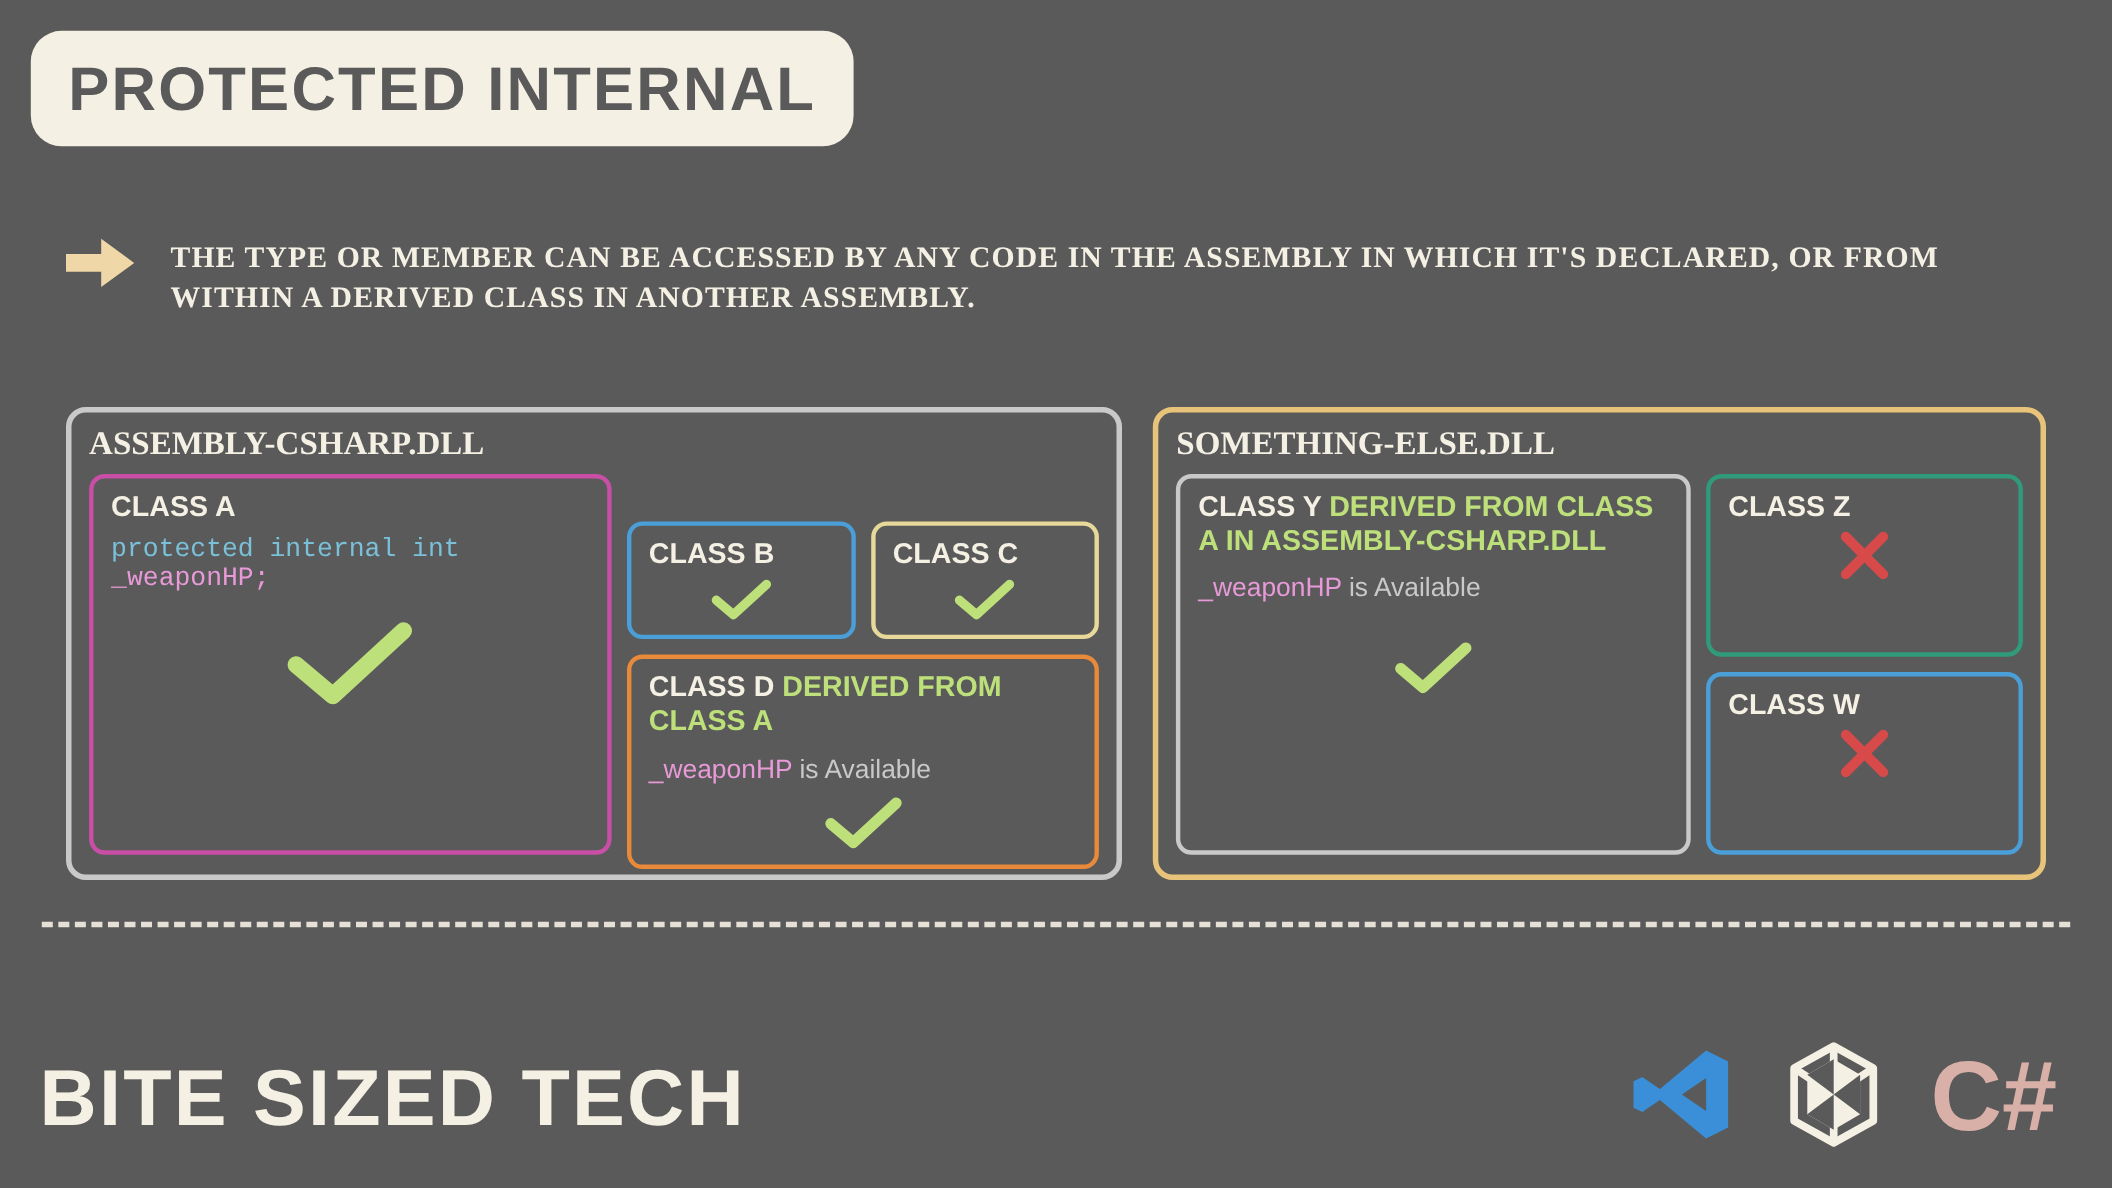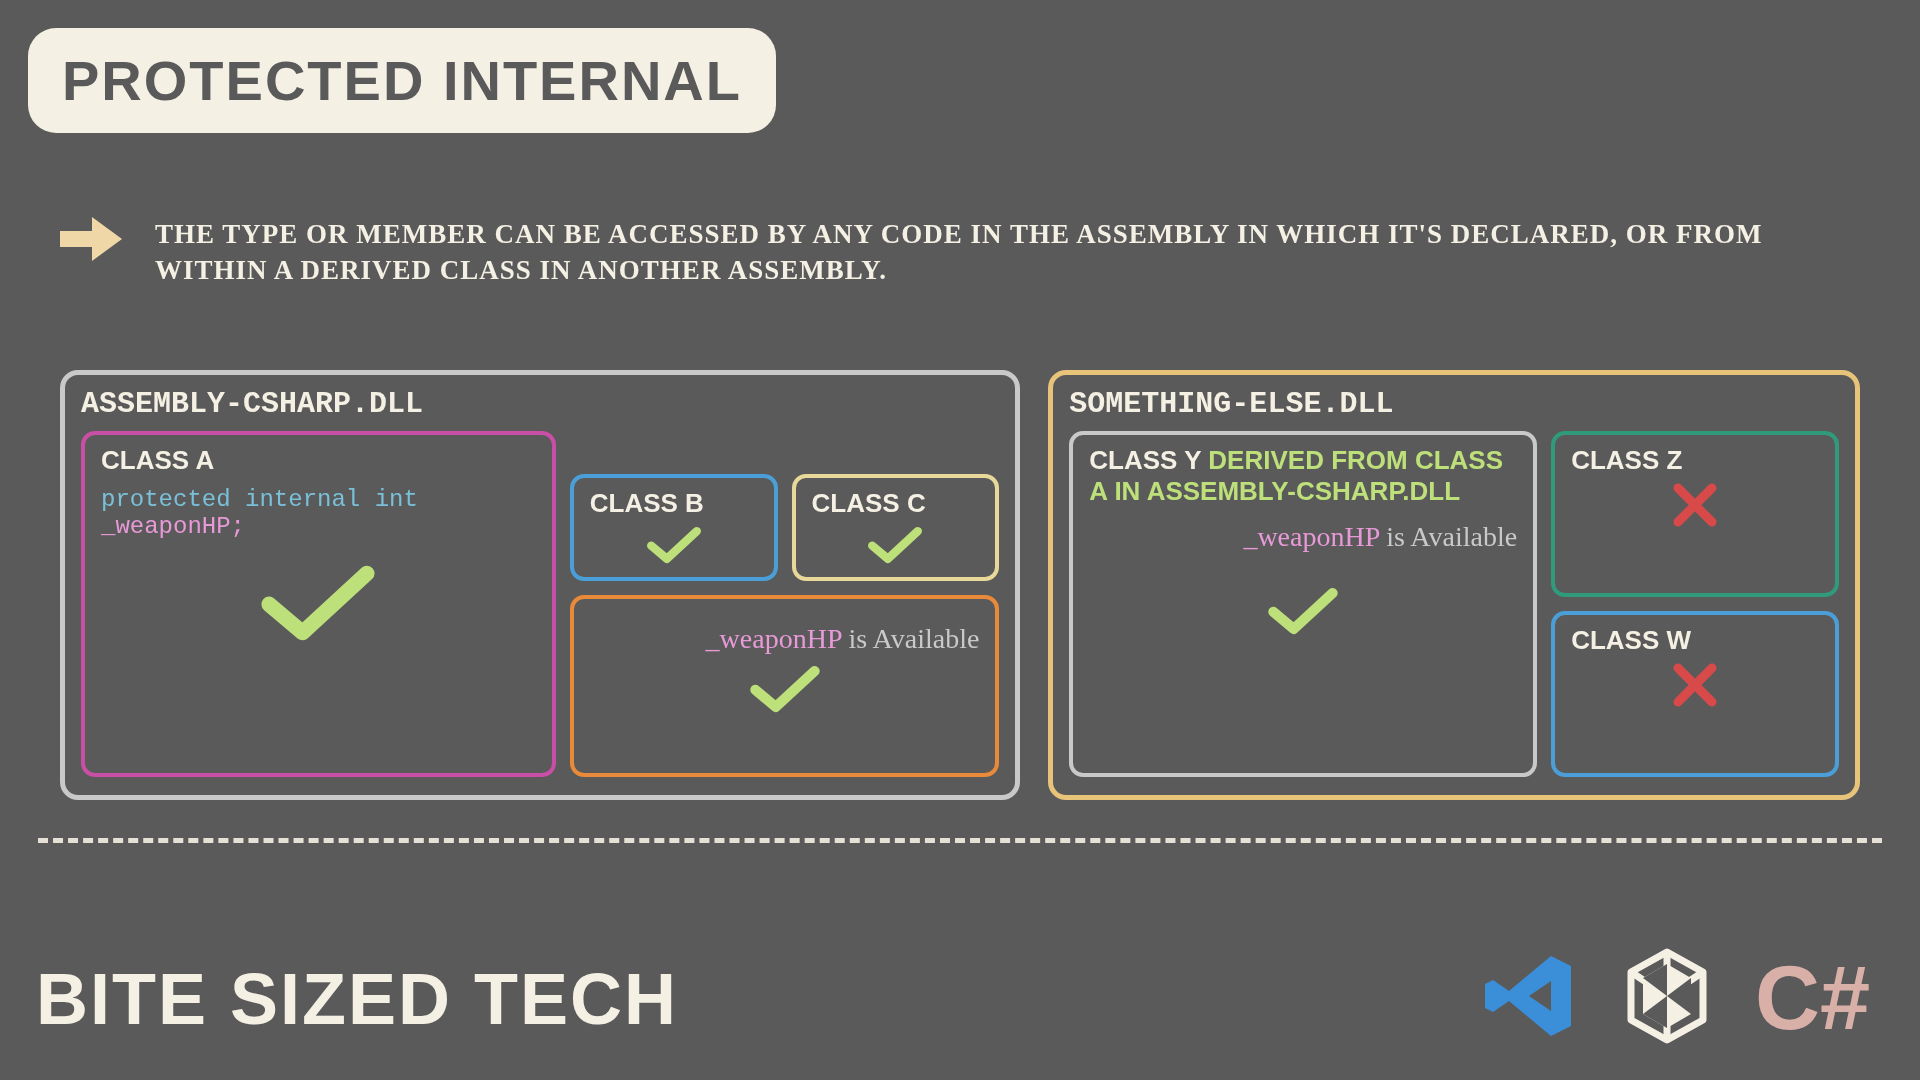--- a/index.html
+++ b/index.html
@@ -62,21 +62,21 @@
     padding: 12px 16px 16px 16px;
     position: relative;
   }
   .assembly-1 { flex: 1.05; border-color: #c9c9c9; }
   .assembly-2 { flex: 0.88; border-color: #e8c37a; }
   .asm-title {
     font-size: 30px;
     font-weight: 800;
     color: #f5f0e4;
     margin-bottom: 10px;
-    font-family: Liberation Mono, monospace;
+    font-family: Liberation Serif, serif;
     text-transform: uppercase;
     font-variant: small-caps;
   }
   .asm-body { display: flex; gap: 14px; height: calc(100% - 46px); }
   .col { display: flex; flex-direction: column; gap: 14px; }
   .class-box {
     border: 4px solid;
     border-radius: 14px;
     padding: 10px 16px;
     position: relative;
@@ -99,25 +99,24 @@
   .class-w { border-color: #4a9fd8; flex: 1; }
   .class-z { border-color: #2f9b7a; flex: 1; }
   .code-line {
     font-family: 'Courier New', monospace;
     font-size: 24px;
     margin-top: 10px;
   }
   .kw { color: #7ac0d8; }
   .ident { color: #e89ad8; }
   .avail-text {
-    font-family: Liberation Serif, serif;
-    font-size: 28px;
+    font-family: Liberation Sans, sans-serif;
+    font-size: 24px;
     margin-top: 14px;
     color: #c9c9c9;
-    text-align: right;
   }
   .avail-text .ident { color: #e89ad8; }
   .check-big { display:flex; justify-content:center; margin-top: 18px; }
   .check-big svg { width: 130px; height: 90px; }
   .check-med { display:flex; justify-content:center; margin-top: 6px; }
   .check-med svg { width: 78px; height: 56px; }
   .check-sm { display:flex; justify-content:center; margin-top: 4px; }
   .check-sm svg { width: 60px; height: 44px; }
   .cross { display:flex; justify-content:center; margin-top:4px; }
   .cross svg { width: 50px; height: 50px; }
@@ -204,20 +203,25 @@
           <div class="class-box class-c">
             <div class="class-title">Class C</div>
             <div class="check-sm">
               <svg viewBox="0 0 100 70">
                   <path d="M12 36 L38 58 L88 12" stroke="#bde07a" stroke-width="14" fill="none" stroke-linecap="round" stroke-linejoin="round"></path>
                 </svg>
             </div>
           </div>
         </div>
         <div class="class-box class-d">
+          <div class="class-title">
+            <span>Class D</span>
+            <span> </span>
+            <span class="derived">Derived From Class A</span>
+          </div>
           <div class="avail-text">
             <span class="ident">_weaponHP</span><span> is Available</span>
           </div>
           <div class="check-med">
             <svg viewBox="0 0 100 70">
                 <path d="M12 36 L38 58 L88 12" stroke="#bde07a" stroke-width="13" fill="none" stroke-linecap="round" stroke-linejoin="round"></path>
               </svg>
           </div>
         </div>
       </div>

